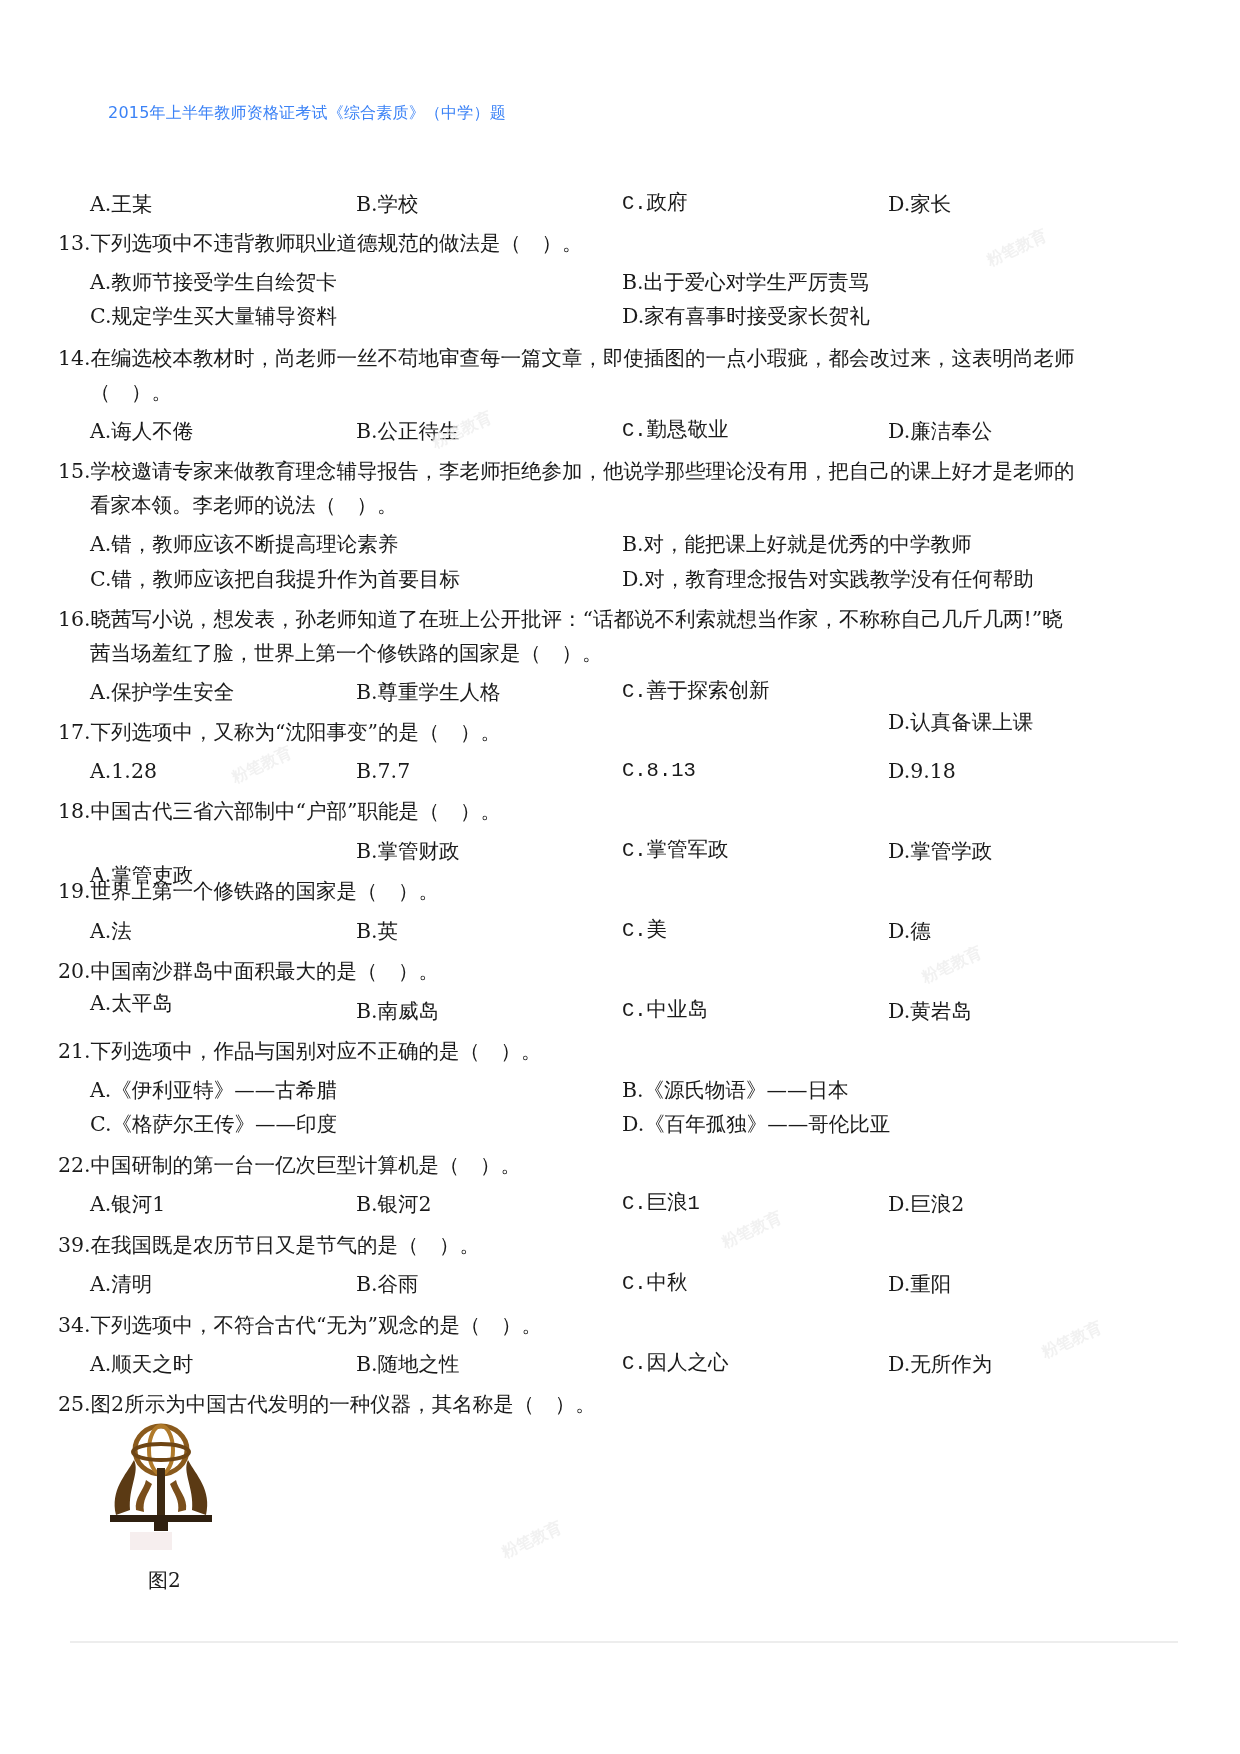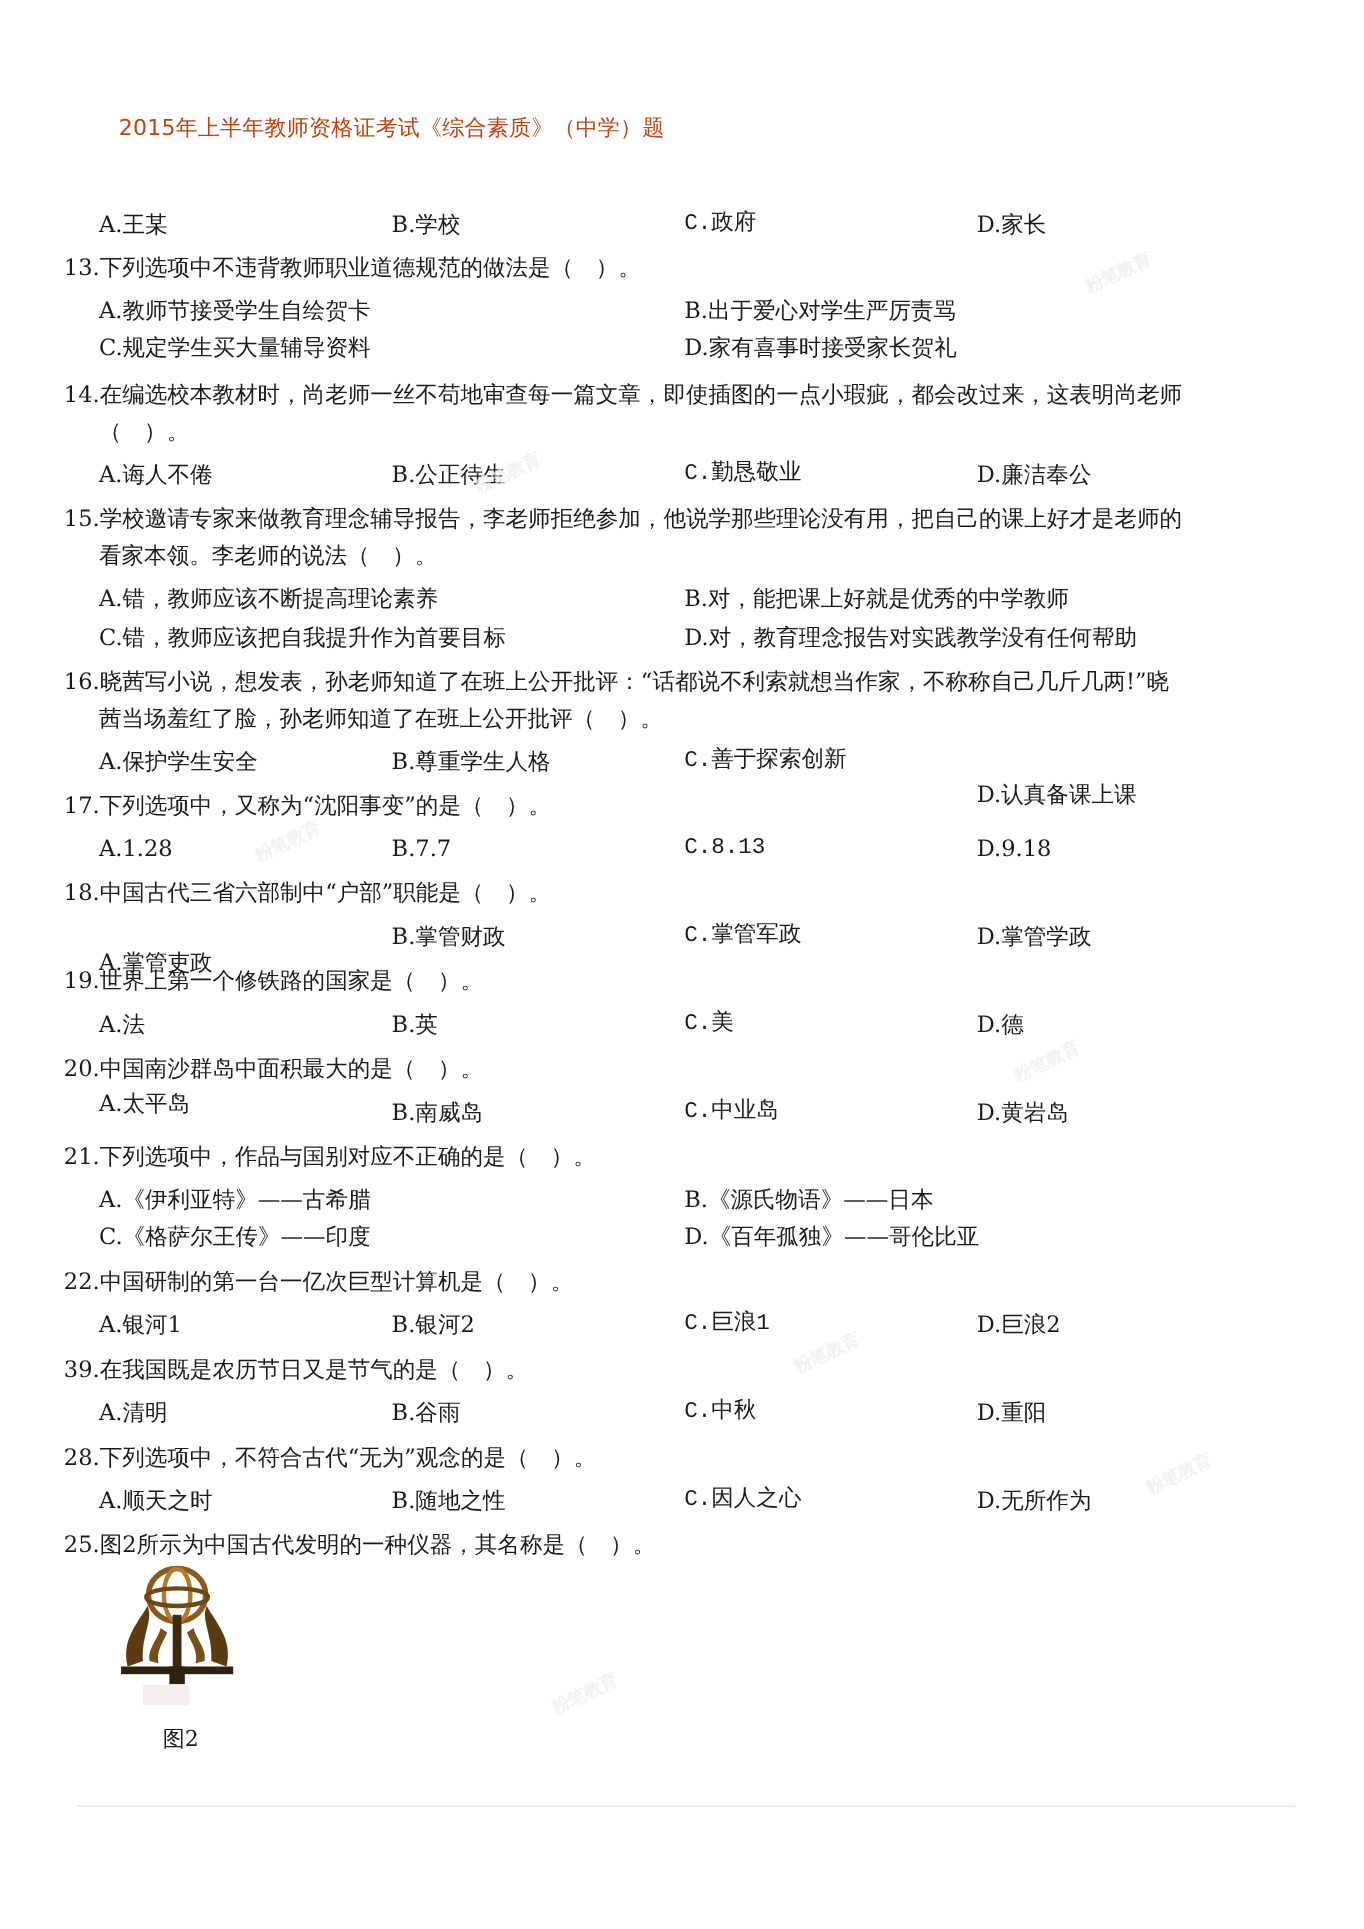--- a/index.html
+++ b/index.html
@@ -4,21 +4,21 @@
 <style>
   html, body { margin: 0; padding: 0; background: #ffffff; }
   body {
     width: 1240px; height: 1754px; position: relative; overflow: hidden;
     font-family: "DejaVu Serif", "Liberation Serif", serif;
     color: #1a1a1a;
   }
   .header-title {
     position: absolute; left: 108px; top: 103px;
     font-family: "DejaVu Sans", "Liberation Sans", sans-serif;
-    font-size: 20px; color: #c2410c; letter-spacing: 0.2px;
+    font-size: 16px; color: #3b82f6; letter-spacing: 0.2px;
   }
   .content { position: absolute; left: 0; top: 0; width: 1240px; }
   .line {
     position: absolute; font-size: 20.5px; line-height: 26px; white-space: nowrap;
   }
   .q { left: 58px; }
   .q-cont { left: 90px; }
   .opt { position: absolute; font-size: 20.5px; line-height: 26px; white-space: nowrap; }
   .c1 { left: 90px; } .c2 { left: 356px; } .c3 { left: 622px; font-family: Liberation Mono, monospace; } .c4 { left: 888px; }
   .h2 { left: 622px; }
@@ -63,21 +63,21 @@
   <div class="opt c4" style="top:418px">D.廉洁奉公</div>
 
   <div class="line q" style="top:458px">15.学校邀请专家来做教育理念辅导报告，李老师拒绝参加，他说学那些理论没有用，把自己的课上好才是老师的</div>
   <div class="line q-cont" style="top:492px">看家本领。李老师的说法（　）。</div>
   <div class="opt c1" style="top:531px">A.错，教师应该不断提高理论素养</div>
   <div class="opt h2" style="top:531px">B.对，能把课上好就是优秀的中学教师</div>
   <div class="opt c1" style="top:566px">C.错，教师应该把自我提升作为首要目标</div>
   <div class="opt h2" style="top:566px">D.对，教育理念报告对实践教学没有任何帮助</div>
 
   <div class="line q" style="top:606px">16.晓茜写小说，想发表，孙老师知道了在班上公开批评：“话都说不利索就想当作家，不称称自己几斤几两!”晓</div>
-  <div class="line q-cont" style="top:640px">茜当场羞红了脸，孙老师知道了在班上公开批评（　）。</div>
+  <div class="line q-cont" style="top:640px">茜当场羞红了脸，世界上第一个修铁路的国家是（　）。</div>
   <div class="opt c1" style="top:679px">A.保护学生安全</div>
   <div class="opt c2" style="top:679px">B.尊重学生人格</div>
   <div class="opt c3" style="top:679px">C.善于探索创新</div>
   <div class="opt c4" style="top:709px">D.认真备课上课</div>
 
   <div class="line q" style="top:719px">17.下列选项中，又称为“沈阳事变”的是（　）。</div>
   <div class="opt c1" style="top:758px">A.1.28</div>
   <div class="opt c2" style="top:758px">B.7.7</div>
   <div class="opt c3" style="top:758px">C.8.13</div>
   <div class="opt c4" style="top:758px">D.9.18</div>
@@ -113,21 +113,21 @@
   <div class="opt c2" style="top:1191px">B.银河2</div>
   <div class="opt c3" style="top:1191px">C.巨浪1</div>
   <div class="opt c4" style="top:1191px">D.巨浪2</div>
 
   <div class="line q" style="top:1232px">39.在我国既是农历节日又是节气的是（　）。</div>
   <div class="opt c1" style="top:1271px">A.清明</div>
   <div class="opt c2" style="top:1271px">B.谷雨</div>
   <div class="opt c3" style="top:1271px">C.中秋</div>
   <div class="opt c4" style="top:1271px">D.重阳</div>
 
-  <div class="line q" style="top:1312px">28.下列选项中，不符合古代“无为”观念的是（　）。</div>
+  <div class="line q" style="top:1312px">34.下列选项中，不符合古代“无为”观念的是（　）。</div>
   <div class="opt c1" style="top:1351px">A.顺天之时</div>
   <div class="opt c2" style="top:1351px">B.随地之性</div>
   <div class="opt c3" style="top:1351px">C.因人之心</div>
   <div class="opt c4" style="top:1351px">D.无所作为</div>
 
   <div class="line q" style="top:1391px">25.图2所示为中国古代发明的一种仪器，其名称是（　）。</div>
 </div>
 
 <div class="figure">
   <svg width="110" height="130" viewBox="0 0 110 130">

